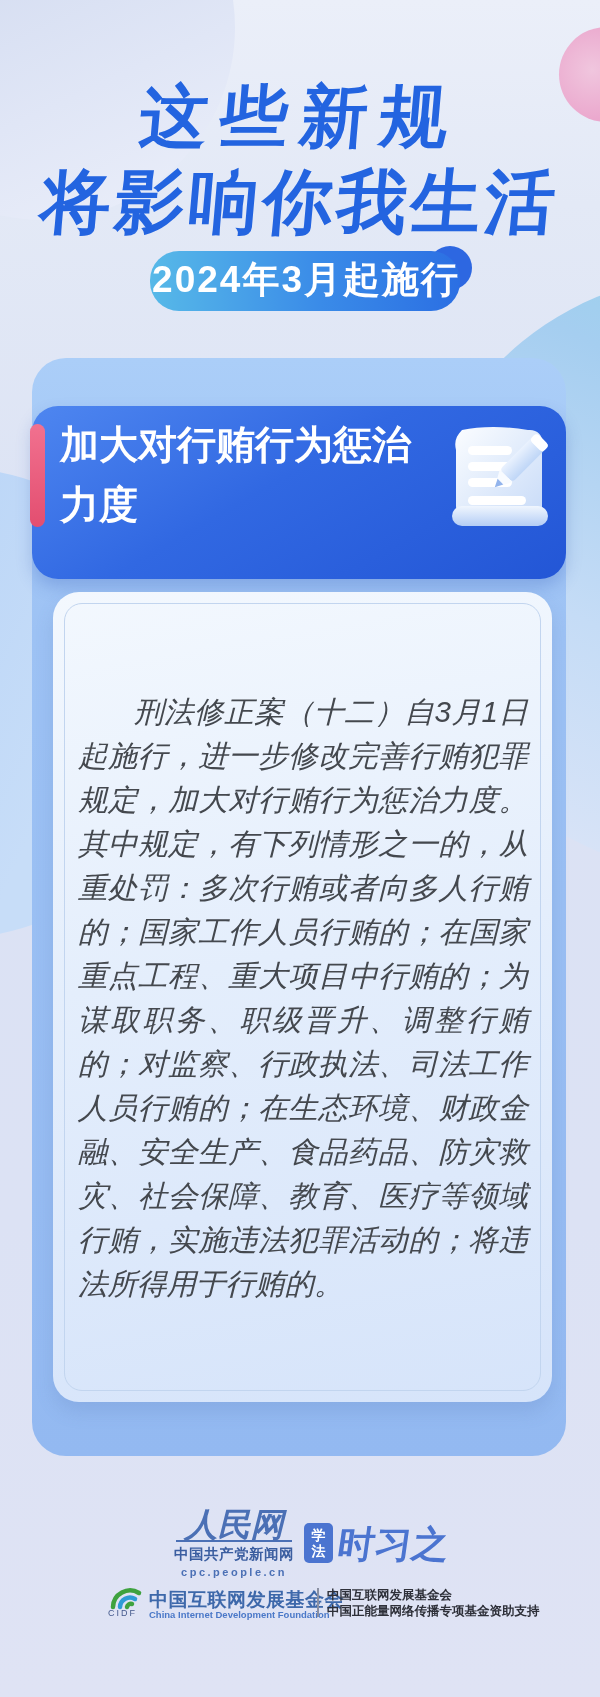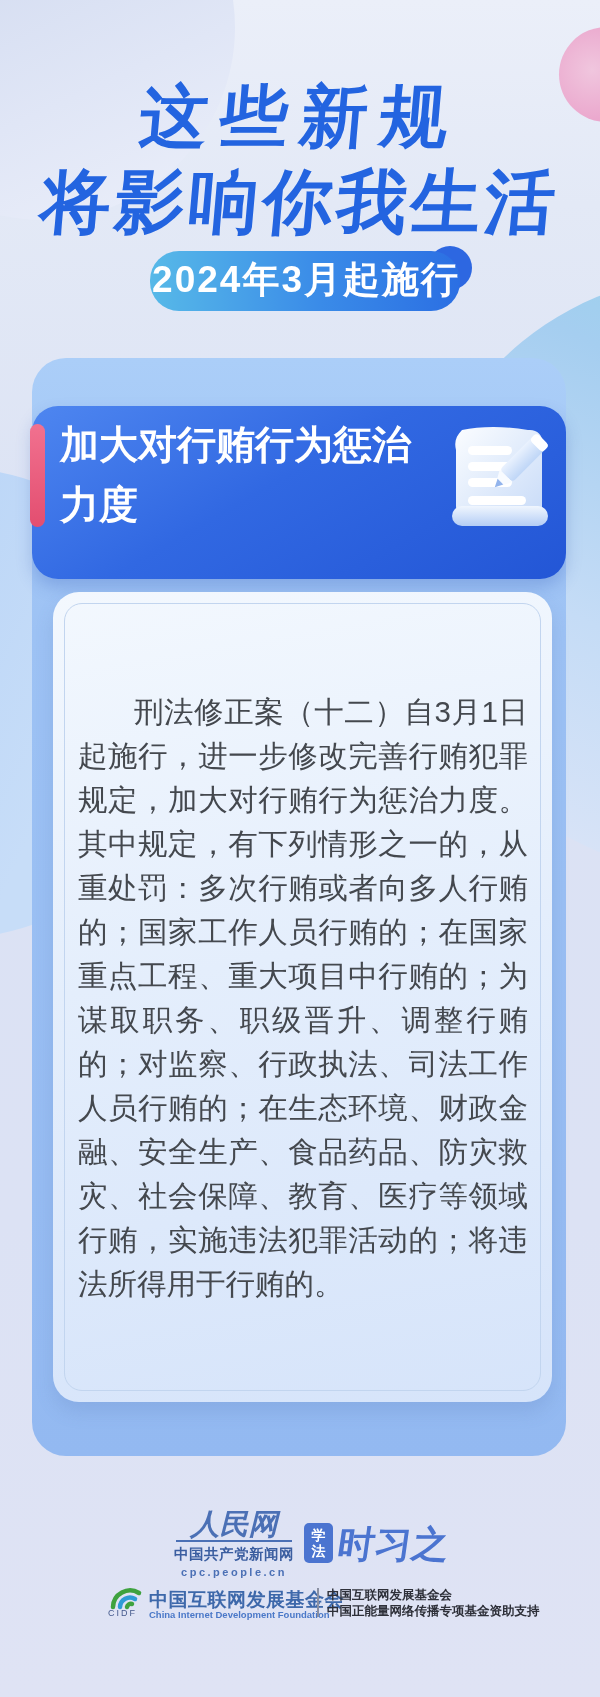--- a/index.html
+++ b/index.html
@@ -37,30 +37,30 @@
   .h-line{position:absolute;left:28px;color:#FFFFFF;font-size:39px;font-weight:800;
     line-height:42px;white-space:nowrap;}
   .h-line1{top:18px;}
   .h-line2{top:78px;}
   .pink-bar{position:absolute;left:30px;top:424px;width:15px;height:103px;border-radius:8px;
     background:linear-gradient(180deg,#F1718F 0%,#E34E70 100%);}
   .doc-icon{position:absolute;left:404px;top:14px;width:126px;height:126px;}
 
   .body-card{position:absolute;left:53px;top:592px;width:499px;height:810px;border-radius:26px;
     background:linear-gradient(170deg,#F3F8FE 0%,#E4EEFC 45%,#D6E4FA 100%);
-    box-shadow:0 10px 18px rgba(90,120,180,0.20);}
+    box-shadow:0 10px 18px rgba(90,120,180,0.20);font-style:italic;}
   .body-frame{position:absolute;left:11px;top:11px;right:11px;bottom:11px;
     border:1px solid #C2D5EF;border-radius:18px;}
   .body-text{position:absolute;left:25px;top:98px;width:450px;
     font-size:29.5px;line-height:44px;color:#44484E;font-weight:500;
     text-align:justify;text-indent:56px;}
 
   .rw-block{position:absolute;left:172px;top:1510px;width:124px;text-align:center;color:#4B70B5;}
   .rw-logo{font-family:"DejaVu Serif","Liberation Serif",serif;font-style:italic;
-    font-weight:bold;font-size:29px;line-height:29px;}
+    font-weight:bold;font-size:33px;line-height:29px;}
   .rw-line{height:2px;background:#4B70B5;margin:1px 4px 3px 4px;}
   .rw-sub{font-size:14.5px;font-weight:800;color:#3B5EA0;letter-spacing:0.5px;text-align:center;}
   .rw-url{font-size:11px;font-weight:700;letter-spacing:2.5px;margin-top:2px;}
 
   .xf-badge{position:absolute;left:304px;top:1523px;width:29px;height:40px;background:#4B74D0;
     border-radius:5px;color:#fff;display:flex;flex-direction:column;align-items:center;
     justify-content:center;font-size:14px;font-weight:800;line-height:16px;}
   .xf-brand{position:absolute;left:338px;top:1520px;font-size:37px;font-weight:900;
     color:#4B74D0;transform:skewX(-8deg);white-space:nowrap;}
 

